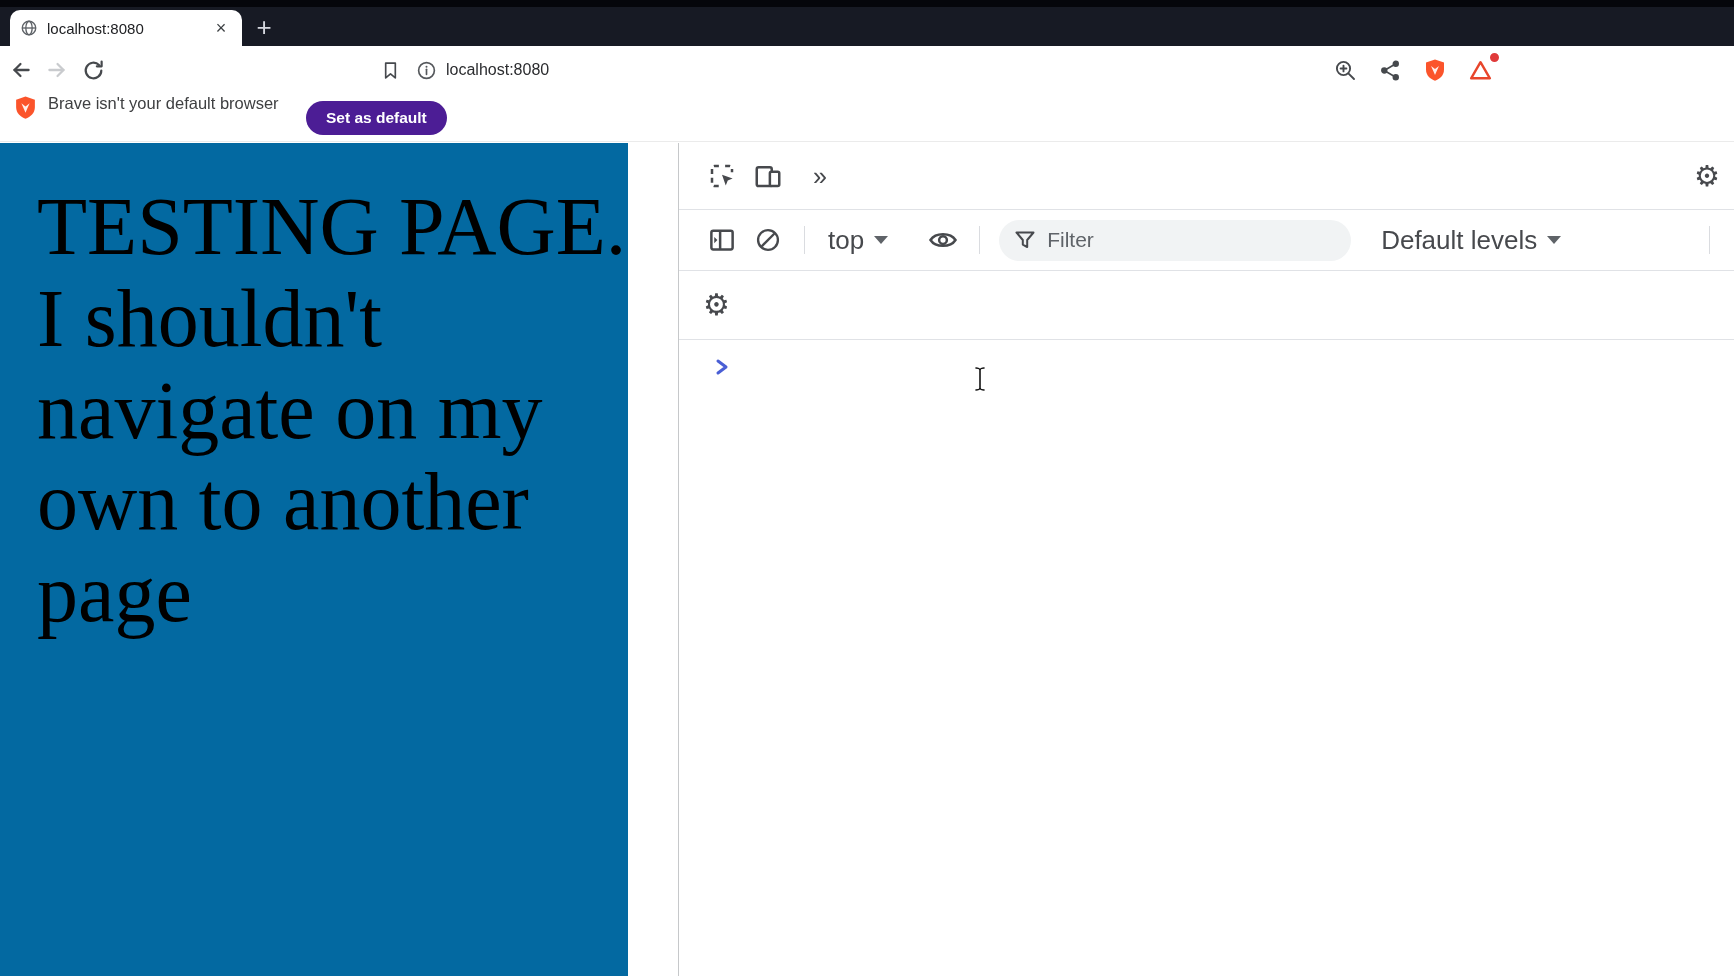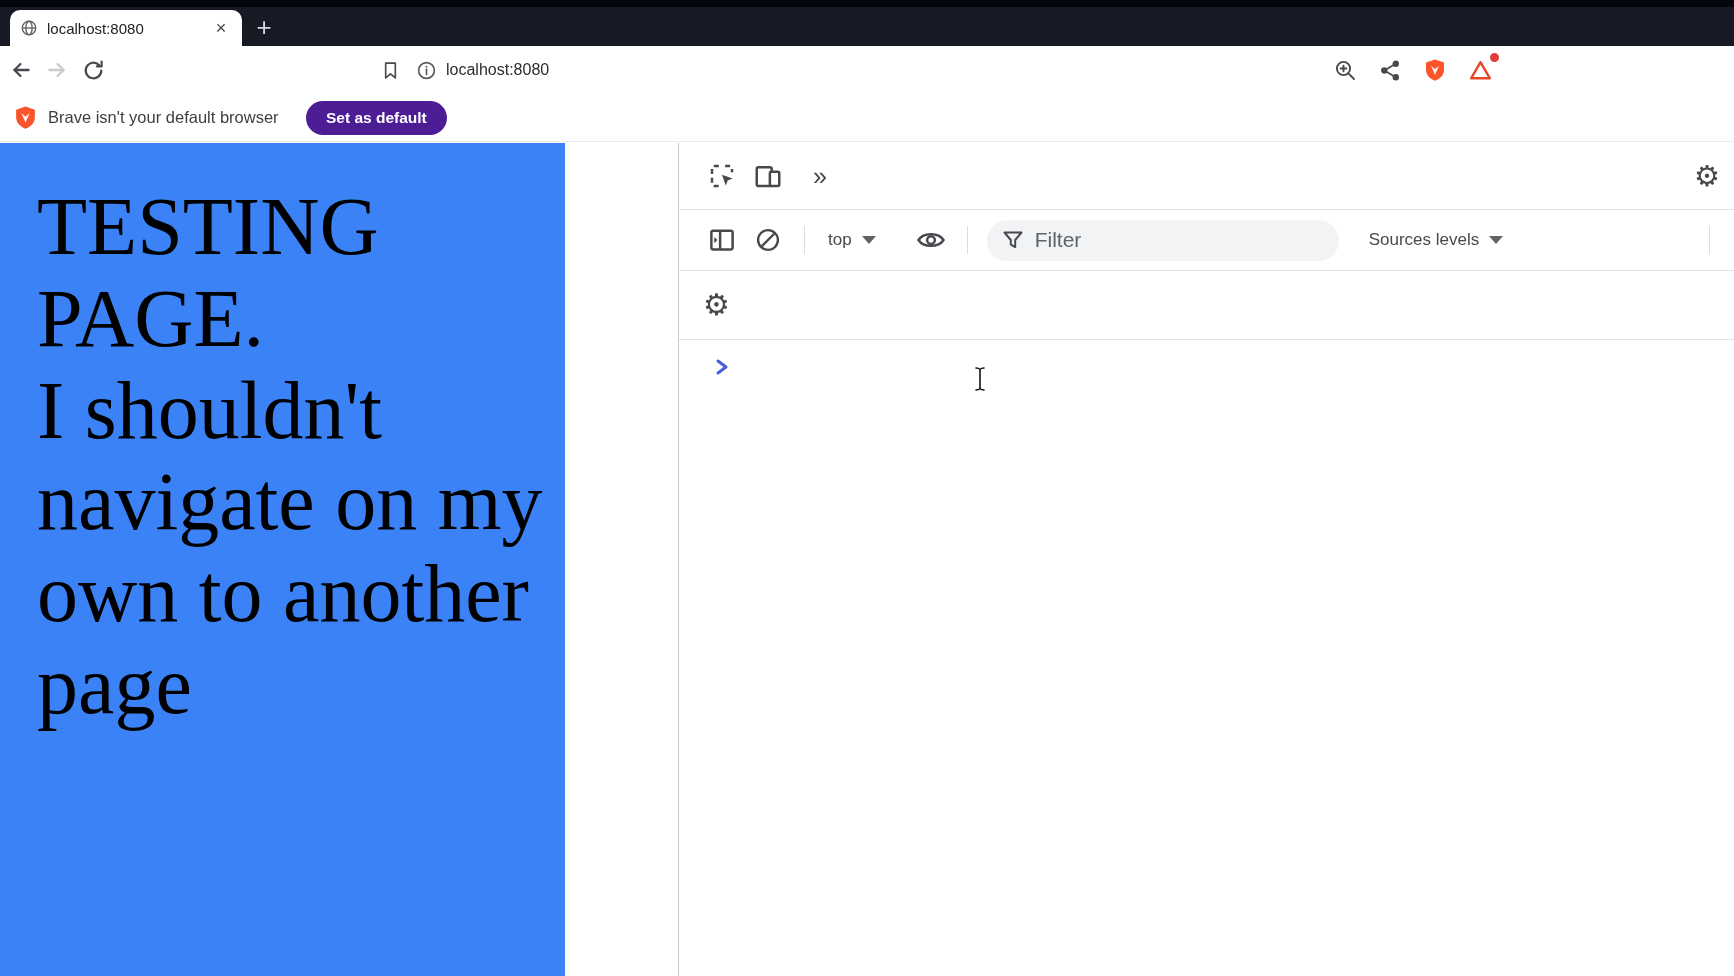--- a/index.html
+++ b/index.html
@@ -60,35 +60,35 @@
   .nav-right .nav-btn { margin-left: 0; }
   .badge-dot {
     position: absolute; top: -3px; right: -5px; width: 13px; height: 13px;
     background: #e03a3a; border-radius: 50%; border: 2px solid #fff;
   }
 
   
   .notifbar {
     position: absolute; top: 94px; left: 0; right: 0; height: 48px;
     background: #ffffff; border-bottom: 1px solid #ebebeb;
-    display: flex; align-items: center;
+    display: flex; 
   }
   .notif-shield { margin-left: 12px; width: 26px; height: 26px; display:flex; align-items:center; justify-content:center; }
   .notif-text { margin-left: 10px; font-size: 16.5px; color: #3f4042; }
   .set-default-btn {
     position: absolute; left: 306px; top: 7px; height: 34px; padding: 0 20px;
     background: #4c1d95; color: #ffffff; font-size: 15.5px; font-weight: 600;
     border: none; border-radius: 17px; display: flex; align-items: center; cursor: pointer;
     font-family: Liberation Sans, sans-serif;
   }
 
   
   .page {
-    position: absolute; top: 143px; left: 0; width: 565px; bottom: 0;
-    background: #3b82f6; overflow: hidden;
+    position: absolute; top: 143px; left: 0; width: 628px; bottom: 0;
+    background: #0369a1; overflow: hidden;
   }
   .page h1 {
     margin: 0; padding: 38px 0 0 37px;
     font-family: "Liberation Serif", serif;
     font-weight: 400; font-size: 82px; line-height: 1.12; color: #000000;
     white-space: pre-line;
   }
 
   
   .devtools {
@@ -120,21 +120,21 @@
   }
   .gear-glyph { font-family: "DejaVu Sans", sans-serif; line-height: 1; }
 
   .dt-toolbar {
     height: 61px; min-height: 61px; border-bottom: 1px solid #e0e2e6;
     display: flex; align-items: center; padding-left: 20px; position: relative;
   }
   .dt-divider { width: 1px; height: 28px; background: #dadce0; margin: 0 13px; }
   .dt-select {
     display: flex; align-items: center; gap: 10px; padding: 0 10px;
-    font-size: 17px; color: #47494d; cursor: pointer;
+    font-size: 26px; color: #47494d; cursor: pointer;
   }
   .caret-down {
     width: 0; height: 0; border-left: 7px solid transparent; border-right: 7px solid transparent;
     border-top: 8px solid #5f6368;
   }
   .eye-btn { margin-left: 22px; }
   .filter-pill {
     margin-left: 6px; width: 352px; height: 41px; border-radius: 21px;
     background: #f1f3f4; display: flex; align-items: center; padding: 7px 14px;
   }
@@ -323,21 +323,21 @@
     <div class="filter-pill">
       <span>
         <svg width="24" height="24" viewBox="0 0 24 24" fill="none" stroke="#47494d" stroke-width="2" stroke-linejoin="round">
           <path d="M3.5 4.5 H20.5 L14.2 12 V19 L9.8 16.6 V12 Z"></path>
         </svg>
       </span>
       <input type="text" placeholder="Filter" style="">
     </div>
 
     <div class="dt-select levels-select">
-      <span>Sources levels</span>
+      <span>Default levels</span>
       <span class="caret-down"></span>
     </div>
 
     <div class="toolbar-right-divider"></div>
   </div>
 
   <div class="dt-toolbar2">
     <div>
       <span class="gear-glyph">⚙</span>
     </div>

